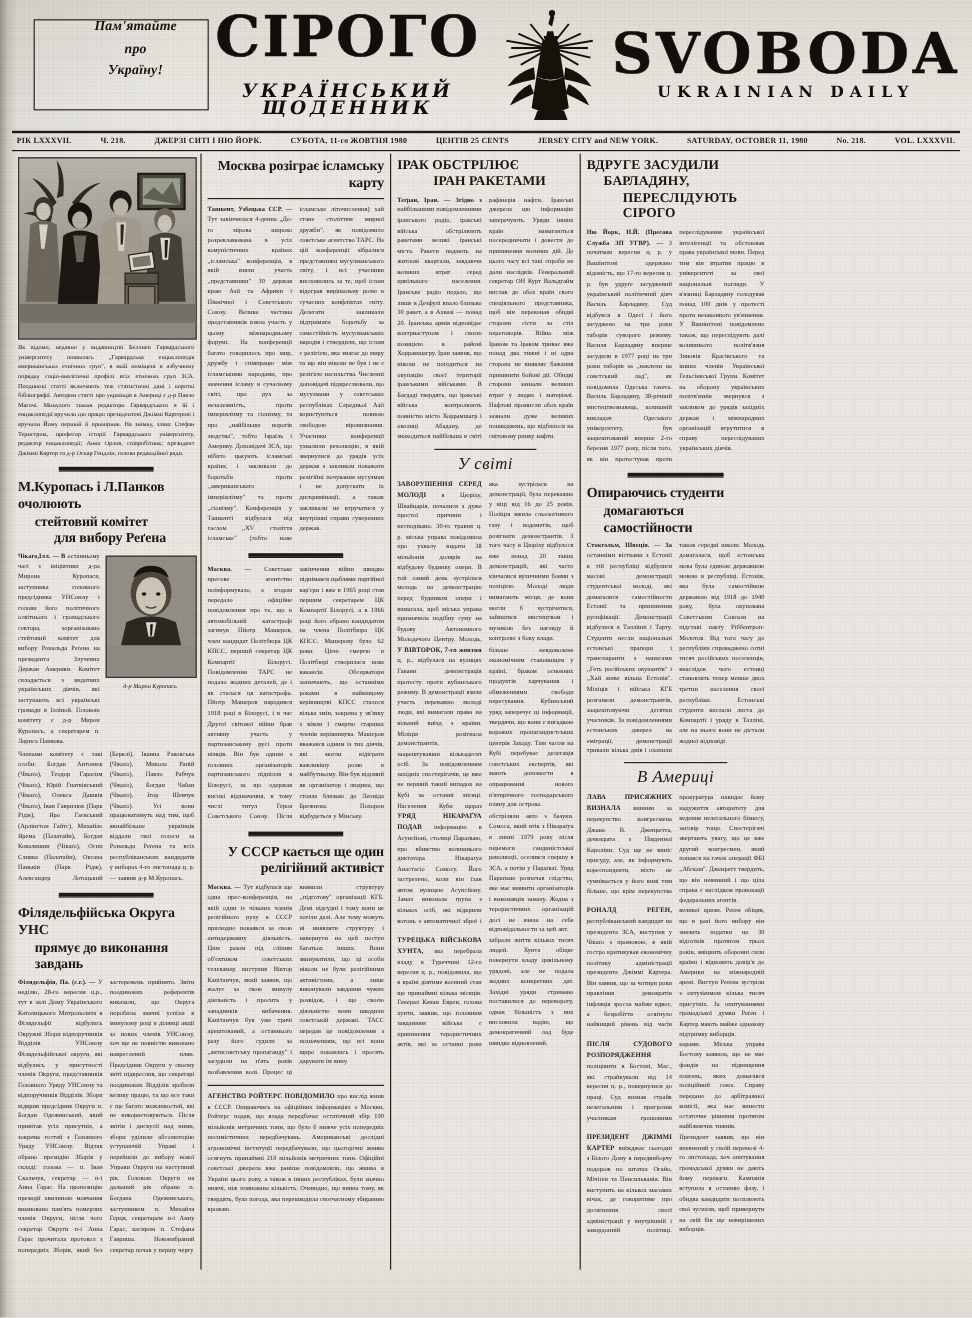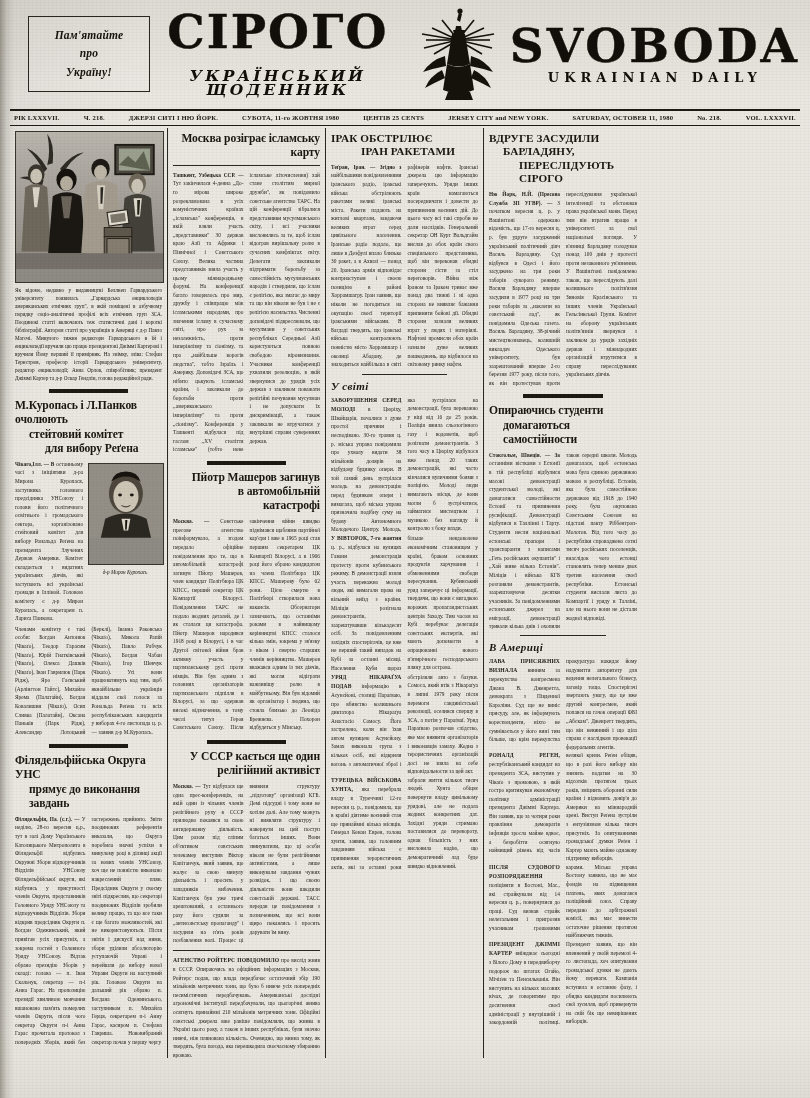--- a/index.html
+++ b/index.html
@@ -36,23 +36,24 @@
     pointer-events:none;
   }
 
   
   .masthead{
     position:relative;height:108px;display:flex;align-items:center;
     padding:0 4px;box-sizing:border-box;
   }
   .remember-box{
     width:120px;height:74px;border:1px solid #2a2620;
-    display:flex;flex-direction:column;align-items:center;justify-content:center;
+    display:flex;flex-direction:column;align-items:center;justify-content:flex-start;
     gap:7px;flex:0 0 auto;margin-left:18px;
     background:rgba(255,255,255,0.10);
+    padding-left:24px;
   }
   .remember-box span{
     font-family:"Liberation Serif", serif;
     font-weight:bold;font-style:italic;font-size:11.5px;letter-spacing:.2px;
     color:#16130d;line-height:1;
   }
   .title-wrap{flex:1 1 auto;display:flex;align-items:center;justify-content:center;gap:4px;}
   .t-cyr{
     font-family:"DejaVu Serif", serif;
     font-weight:bold;font-size:47px;letter-spacing:2px;line-height:.95;
@@ -101,21 +102,21 @@
     font-family:"Liberation Serif", serif;
     font-weight:bold;font-size:11.6px;line-height:1.22;margin:4px 0 4px;
     text-align:left;letter-spacing:-.1px;
   }
   h2.hl .l2{display:block;padding-left:14px;}
   h2.hl .l3{display:block;padding-left:30px;}
   h2.hl.caps{font-size:11.2px;letter-spacing:.1px;}
   h2.hl.ctr{text-align:right;}
 
   .sechead{
-    font-style:italic;font-weight:bold;font-size:11px;
+    text-align:center;font-style:italic;font-weight:normal;font-size:14px;
     margin:5px 0 4px;letter-spacing:.4px;
   }
   .sechead-rule{border-top:1px solid #2b271f;width:58%;margin:4px auto 2px;}
 
   .divider{
     width:54%;height:0;border-top:3px solid #1d1a14;border-bottom:1px solid #1d1a14;
     margin:7px auto 6px;
   }
   .hr-full{border-top:1px solid #2b271f;margin:5px 0;}
 
@@ -354,24 +355,20 @@
       </h2>
       <div class="hr-full"></div>
 
       <div class="txt two">
         <p class="noind"><b>Ташкент, Узбецька ССР. —</b>
         <span>Тут закінчилася 4-денна „До-го мірова широко розрекламована в усіх комуністичних країнах „ісламська" конференція, в якій взяли участь „представники" 30 держав краю Азії та Африки і Північної і Совєтського Союзу. Велика частина представників взяла участь у цьому міжнародньому форумі. На конференції багато говорилось про мир, дружбу і співпрацю між ісламськими народами, про значення ісламу в сучасному світі, про рух за незалежність, проти імперіялізму та сіонізму, та про „найбільше ворогів людства", тобто Ізраїль і Америку. Доповідачі ЗСА, що нібито цькують ісламські країни, і закликали до боротьби проти ,,американського імперіялізму" та проти „сіонізму". Конференція у Ташкенті відбулася під гаслом ,,XV століття ісламське" (тобто нове ісламське літочислення) хай стане століттям мирної дружби", як повідомило совєтське агентство ТАРС. На цій конференції зібралися представники мусулманського світу, і всі учасники висловились за те, щоб іслам відограв вирішальну ролю в сучасних конфліктах світу. Делегати закликали підтримати боротьбу за самостійність мусулманських народів і ствердили, що іслам є релігією, яка змагає до миру та що він ніколи не був і не є релігією насильства. Численні доповідачі підкреслювали, що мусулмани у совєтських республіках Середньої Азії користуються повною свободою віровизнання. Учасники конференції ухвалили резолюцію, в якій звернулися до урядів усіх держав з закликом поважати релігійні почування мусулман і не допускати їх дискримінації, а також закликали не втручатися у внутрішні справи суверенних держав.</span></p>
       </div>
 
       <div class="divider"></div>
 
-      <h2 class="hl ctr">
-        <span>Пйотр Машеров загинув</span>
-        <span class="l2">в автомобільній катастрофі</span>
-      </h2>
 
       <div class="txt two">
         <p class="noind"><b>Москва. —</b>
         <span>Совєтське пресове агентство поінформувало, а згодом передало офіційне повідомлення про те, що в автомобільній катастрофі загинув Пйотр Машеров, член кандидат Політбюра ЦК КПСС, перший секретар ЦК Компартії Білорусі. Повідомлення ТАРС не подало жодних деталей, де і як сталася ця катастрофа. Пйотр Машеров народився 1918 році в Білорусі, і в час Другої світової війни брав активну участь у партизанському русі проти німців. Він був одним з головних організаторів партизанського підпілля в Білорусі, за що одержав високі відзначення, в тому числі титул Героя Совєтського Союзу. Після закінчення війни швидко піднімався щаблями партійної кар'єри і вже в 1965 році став першим секретарем ЦК Компартії Білорусі, а в 1966 році його обрано кандидатом на члена Політбюра ЦК КПСС. Машерову було 62 роки. Цією смертю в Політбюрі створилася нова вакансія. Обсерватори зазначають, що останніми роками в найвищому керівництві КПСС сталося кілька змін, зокрема у зв'язку з віком і смертю старших членів керівництва. Машеров вважався одним із тих діячів, які могли відіграти важливішу ролю в майбутньому. Він був відомий як організатор і людина, що стояла близько до Леоніда Брежнєва. Похорон відбудеться у Мінську.</span></p>
       </div>
 
       <div class="divider"></div>
 
       <h2 class="hl ctr">
         <span>У СССР кається ще один</span>

